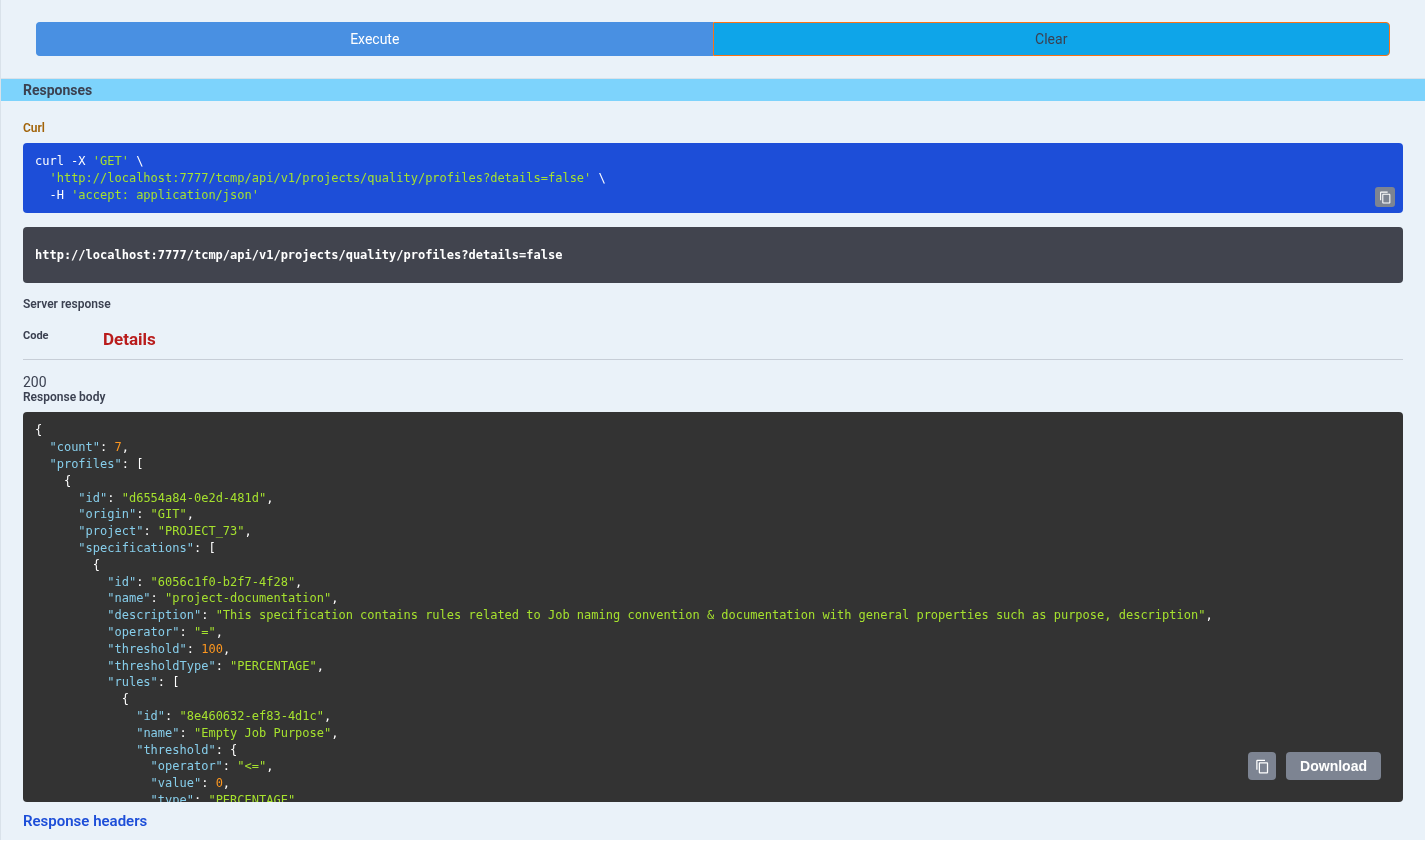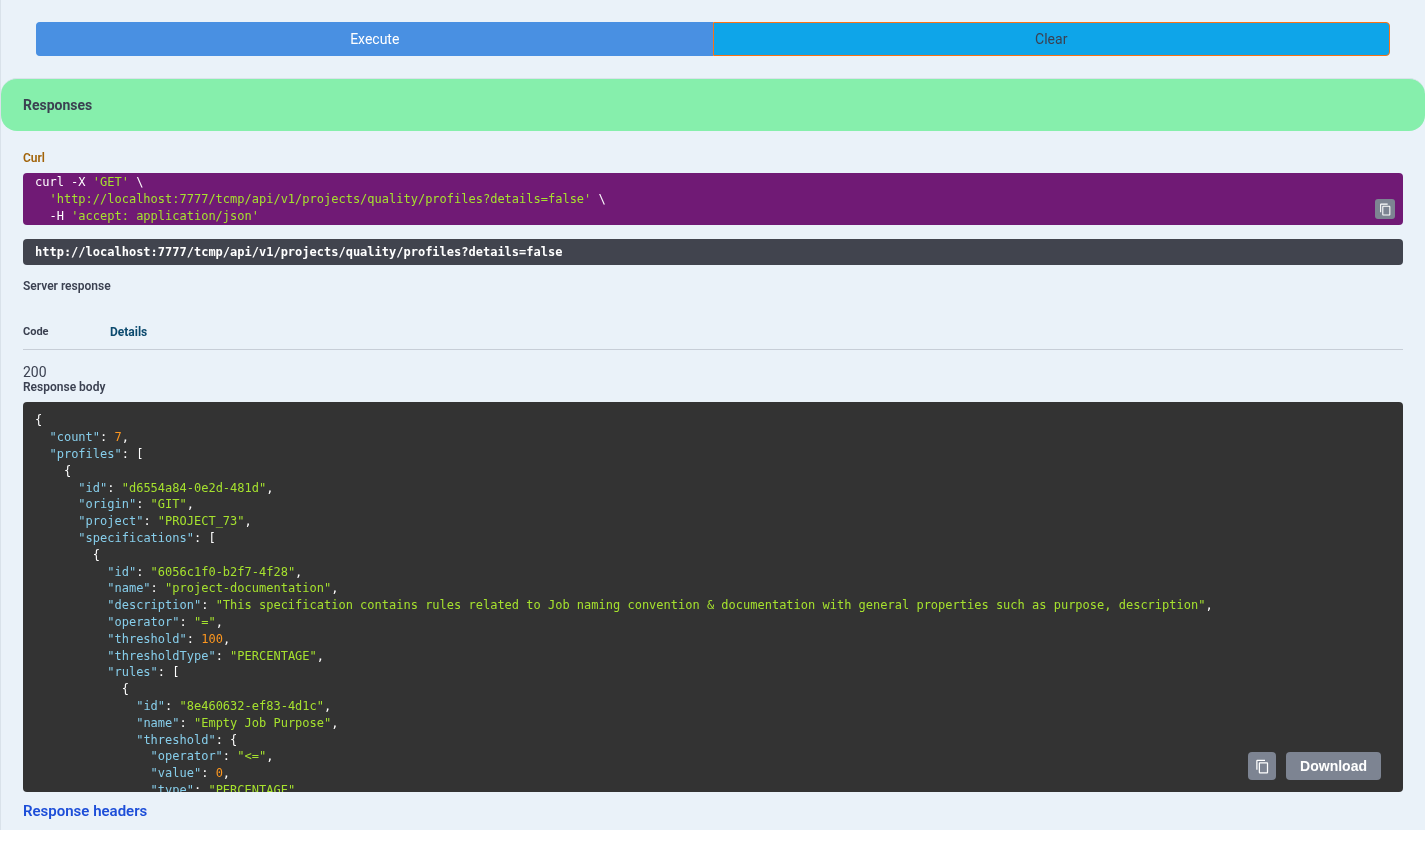--- a/index.html
+++ b/index.html
@@ -37,44 +37,43 @@
     border-radius: 4px 0 0 4px;
     border-right: none;
   }
   .btn-clear {
     background: #0ea5e9;
     color: #3b4151;
     border-radius: 0 4px 4px 0;
     border: 1px solid #f97316;
   }
   .responses-header-section {
-    background: #86efac;
-    padding: 18px 22px;
+    background: #7dd3fc;
+    padding: 3px 22px;
     border-top: 1px solid #d9e2ea;
-    border-radius: 16px;
   }
   .responses-title {
     font-size: 14px;
     font-weight: 700;
     color: #3b4151;
   }
   .lower-section {
     background: #eaf2f9;
     padding: 20px 22px 10px 22px;
   }
   .section-label {
     font-size: 12px;
     font-weight: 600;
     color: #a16207;
     margin-bottom: 8px;
   }
   .code-block {
-    background: #701a75;
-    border-radius: 4px;
-    padding: 1px 12px;
+    background: #1d4ed8;
+    border-radius: 4px;
+    padding: 10px 12px;
     font-family: "Consolas", "Monaco", monospace;
     font-size: 12px;
     color: #fff;
     position: relative;
     margin-bottom: 14px;
     overflow: hidden;
   }
   .curl-block { white-space: pre; line-height: 1.4; }
   .curl-white { color: #fff; }
   .curl-green { color: #a6e22e; }
@@ -88,53 +87,52 @@
     border-radius: 3px;
     cursor: pointer;
     display: flex;
     align-items: center;
     justify-content: center;
   }
   .copy-icon svg { width: 13px; height: 13px; fill: #fff; }
   .request-url-block {
     background: #41444e;
     border-radius: 4px;
-    padding: 6px 12px;
+    padding: 21px 12px;
     font-family: "Consolas", "Monaco", monospace;
     font-size: 12px;
     font-weight: 700;
     color: #fff;
     margin-bottom: 14px;
   }
   .server-response-label {
     font-size: 12px;
     font-weight: 600;
     color: #3b4151;
-    margin-bottom: 32px;
+    margin-bottom: 18px;
   }
   .response-table {
     width: 100%;
   }
   .response-header-row {
     display: flex;
     padding-bottom: 10px;
     border-bottom: 1px solid rgba(59,65,81,0.2);
     margin-bottom: 14px;
   }
   .col-code {
     width: 80px;
     font-size: 11px;
     font-weight: 700;
     color: #3b4151;
   }
   .col-details {
-    font-size: 12px;
-    font-weight: 700;
-    color: #0c4a6e;
-    margin-left: 7px;
+    font-size: 17px;
+    font-weight: 700;
+    color: #b91c1c;
   }
   .response-data-row {
     display: flex;
     flex-direction: column;
   }
   .code-value {
     width: 82px;
     font-size: 14px;
     color: #3b4151;
   }
@@ -167,21 +165,21 @@
   .response-body-block::-webkit-scrollbar { width: 12px; }
   .response-body-block::-webkit-scrollbar-track { background: #e9e9e9; }
   .response-body-block::-webkit-scrollbar-thumb { background: #c0c0c0; }
   .j-key { color: #87ceeb; }
   .j-str { color: #a6e22e; }
   .j-num { color: #fd971f; }
   .j-pun { color: #fff; }
   .response-actions {
     position: absolute;
     right: 22px;
-    bottom: 12px;
+    bottom: 22px;
     display: flex;
     gap: 10px;
   }
   .action-copy {
     width: 28px;
     height: 28px;
     background: #7d8492;
     border-radius: 4px;
     cursor: pointer;
     display: flex;

